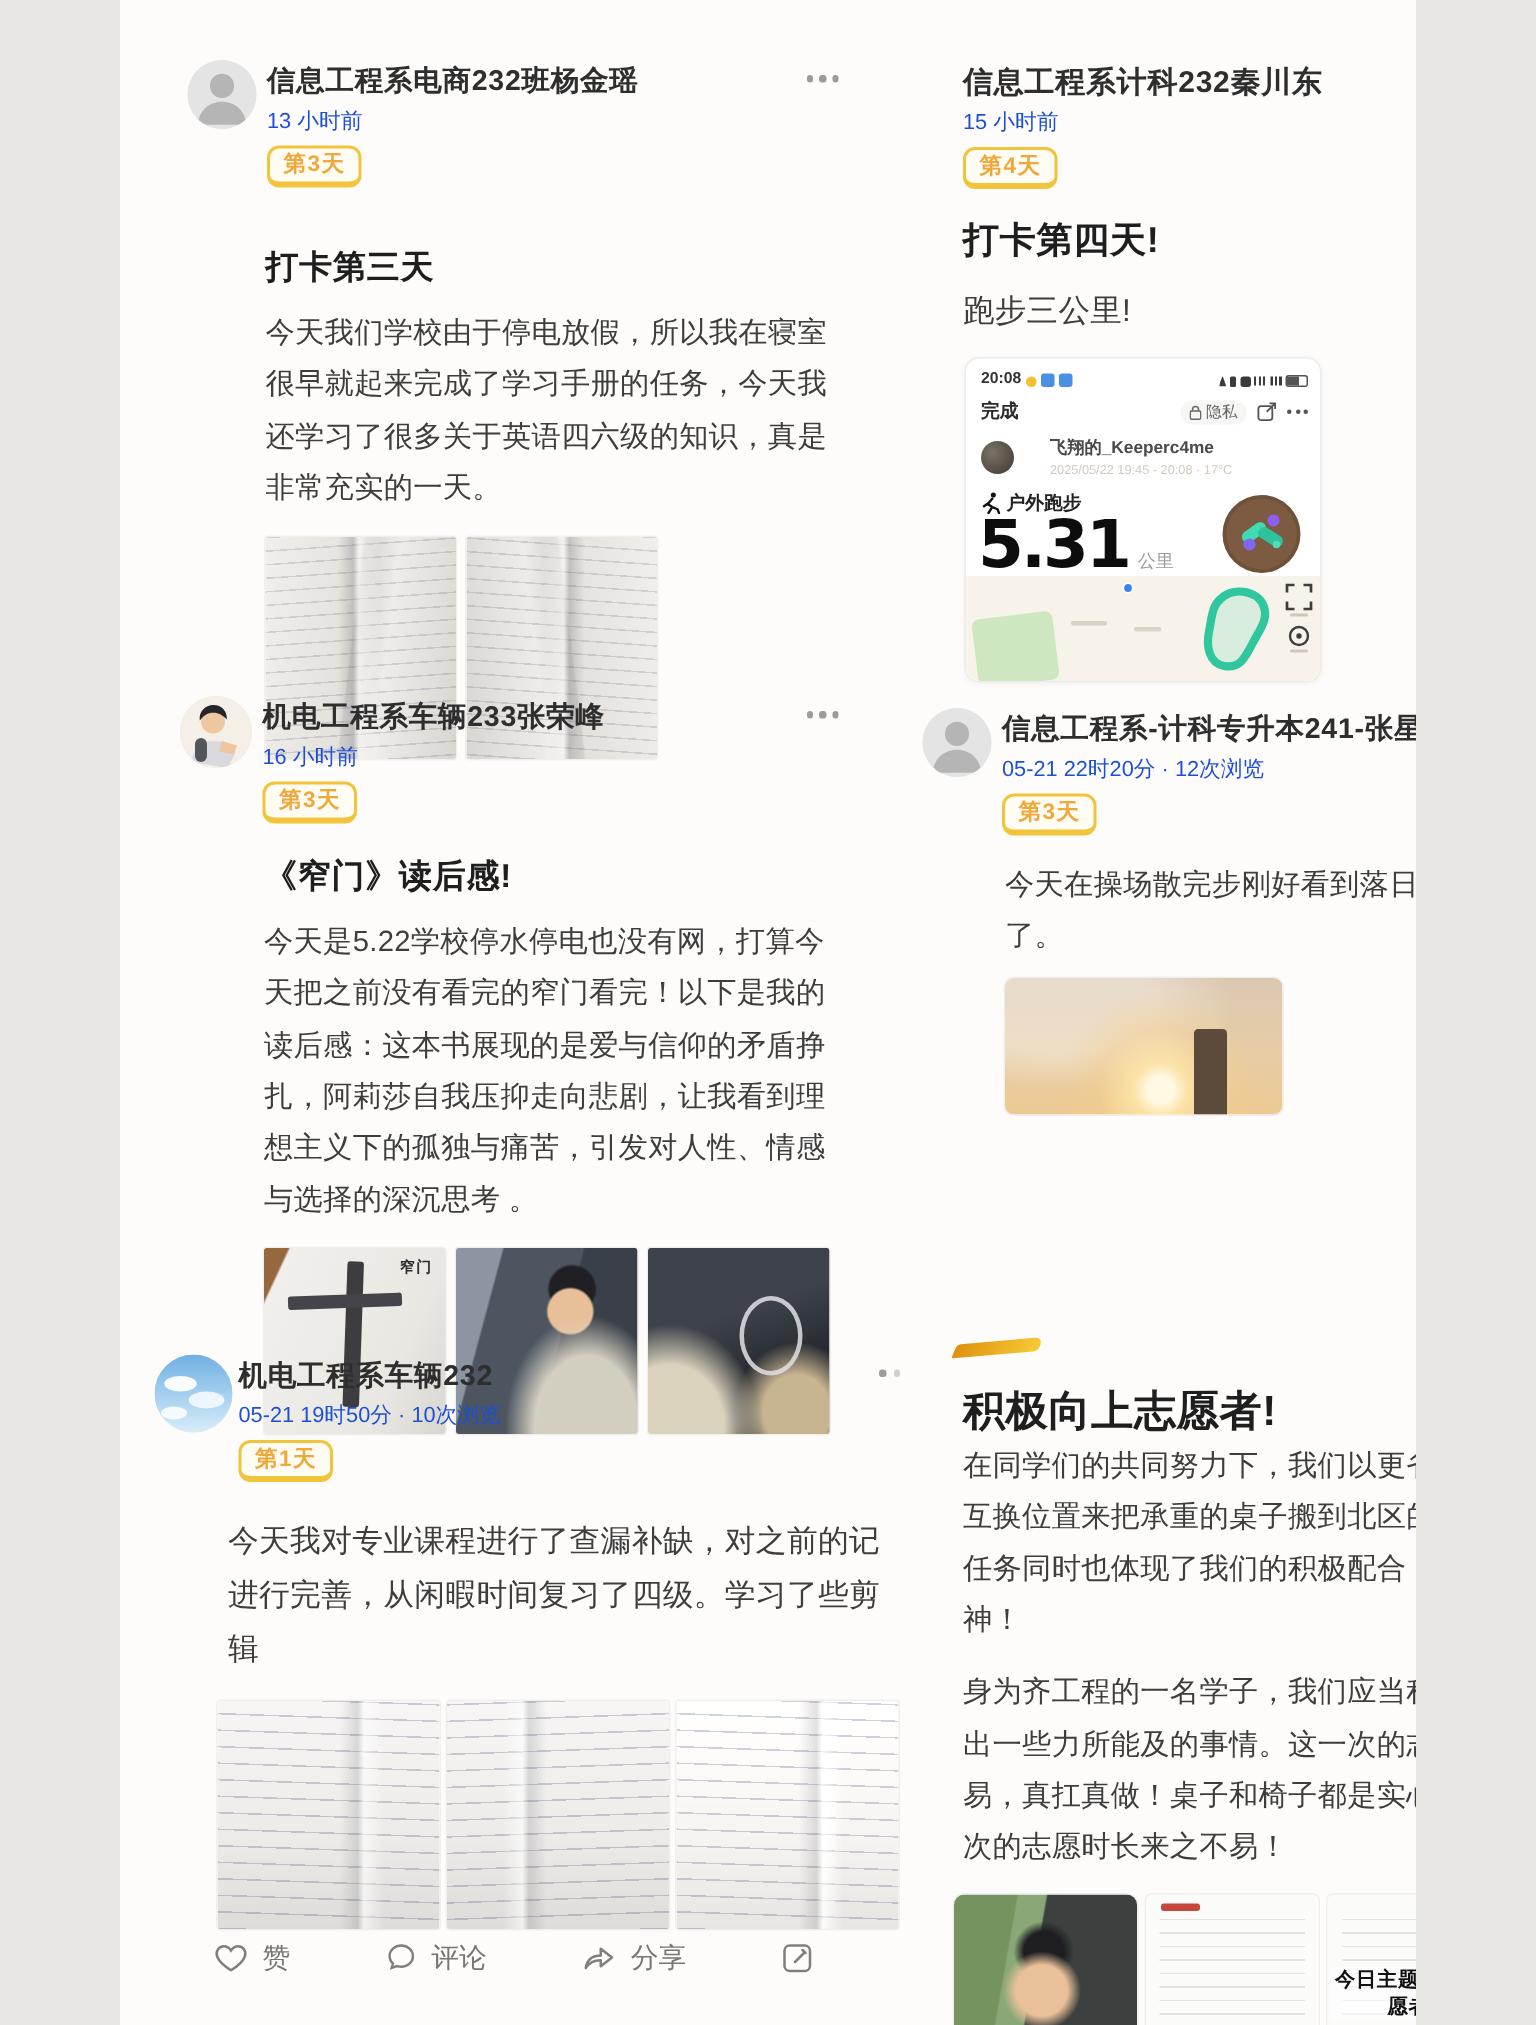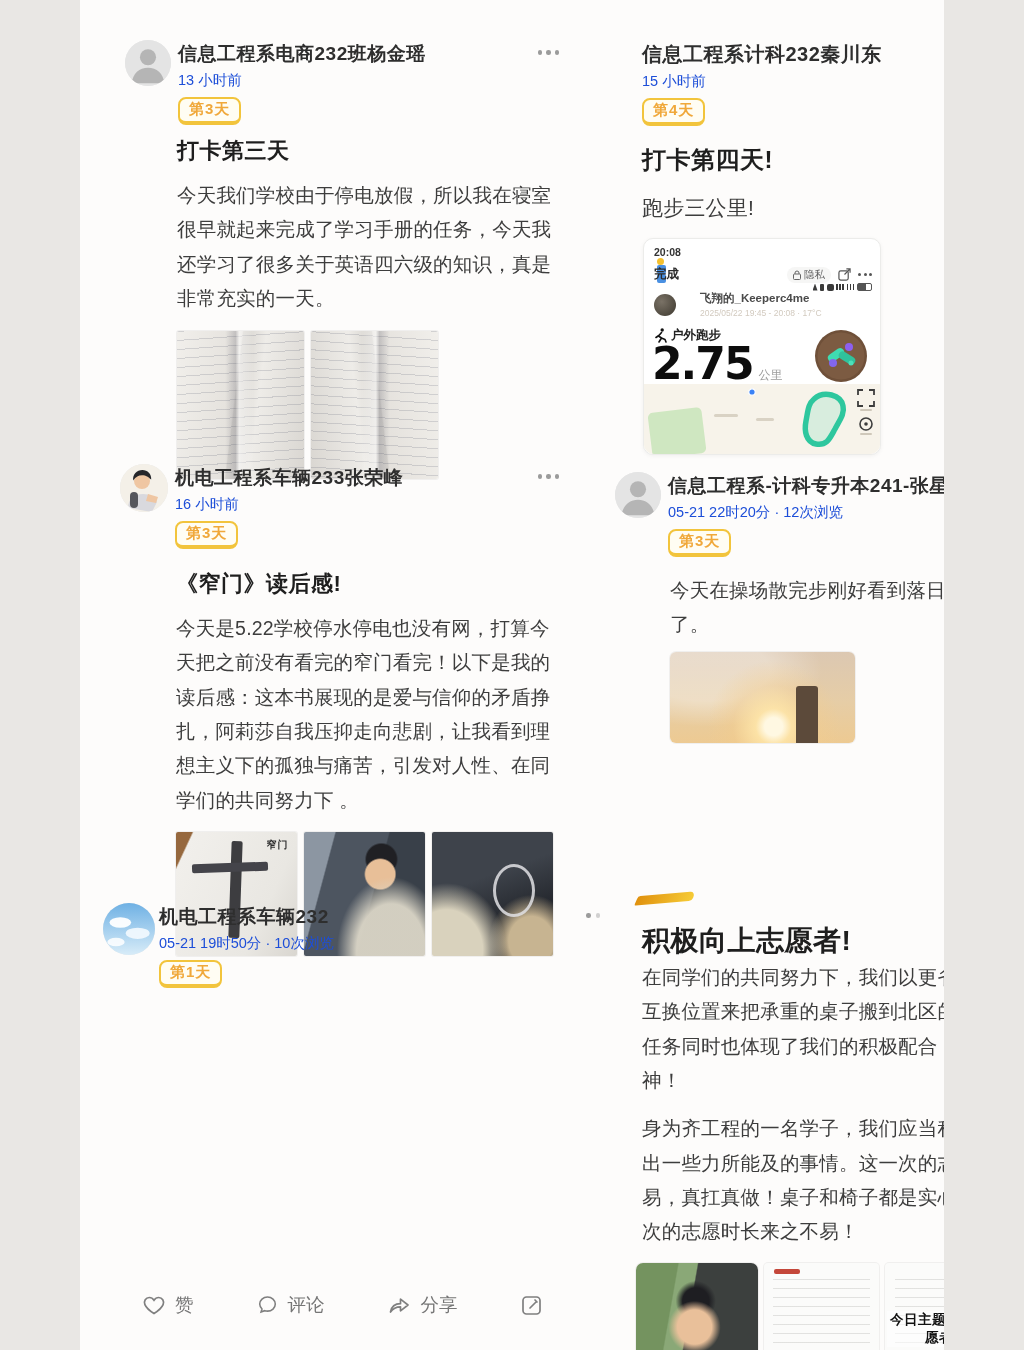--- a/index.html
+++ b/index.html
@@ -58,21 +58,21 @@
       radial-gradient(circle at 48% 64%, #e9c09a 0 19%, transparent 29%),
       radial-gradient(circle at 49% 38%, #1e1e22 0 15%, transparent 23%),
       linear-gradient(100deg,#74935f 0 30%,#8aa877 31% 44%,#3c403e 45% 100%); }
   .ph-doc { background:#fbfbfa; }
   .ph-doc::before { content:""; position:absolute; inset:12% 8%; background:repeating-linear-gradient(0deg, transparent 0 8px, #dddddb 8px 9px); opacity:.85; }
   .ph-doc-red::after { content:""; position:absolute; left:9%; top:6%; width:22%; height:5px; background:#c4473a; border-radius:2px; }
   .doccap { position:absolute; left:2%; right:2%; bottom:16%; z-index:2; text-align:center; font-size:13.5px; font-weight:700; color:#111; background:rgba(255,255,255,.55); letter-spacing:.5px; }
 
   
   .runcard { position:absolute; width:238px; height:217px; background:#ffffff; border:1px solid #ececea; border-radius:10px; box-shadow:0 1px 4px rgba(0,0,0,.05); }
-  .rc-status { position:absolute; top:7px; left:10px; right:8px; display:flex; align-items:flex-start;flex-direction:column; }
+  .rc-status { position:absolute; top:7px; left:10px; right:8px; display:flex; align-items:flex-end; }
   .rc-time { font-size:10.5px; font-weight:700; color:#333; }
   .mini { display:inline-block; margin-left:3px; }
   .mini-y { width:7px; height:7px; border-radius:50%; background:#f5c02e; }
   .mini-b { width:9px; height:9px; border-radius:2px; background:#4a90e2; }
   .rc-sicons { margin-left:auto; display:flex; align-items:center; gap:2.5px; }
   .si { display:inline-block; background:#3a3a3a; }
   .si1 { width:5px; height:7px; clip-path:polygon(50% 0,100% 100%,0 100%); }
   .si2 { width:4px; height:7px; border-radius:1px; }
   .si3 { width:7px; height:7px; border-radius:2px; }
   .si4 { width:8px; height:6px; background:repeating-linear-gradient(90deg,#3a3a3a 0 1.5px,transparent 1.5px 3px); }
@@ -128,21 +128,21 @@
         <div class="time">13 小时前</div>
         <div class="badge">第3天</div>
       </div>
       <div class="dots">
           <i></i>
           <i></i>
           <i></i>
         </div>
     </div>
     <div style="margin-left:52px">
-      <h2 class="title" style="margin-top:11px">打卡第三天</h2>
+      <h2 class="title" style="margin-top:38px">打卡第三天</h2>
       <p class="pbody" style="margin-top:12px">今天我们学校由于停电放假，所以我在寝室很早就起来完成了学习手册的任务，今天我还学习了很多关于英语四六级的知识，真是非常充实的一天。</p>
       <div class="imgrow" style="margin-top:16px">
         <div class="ph ph-note" style="width:127px;height:148px"></div>
         <div class="ph ph-note" style="width:127px;height:148px;transform:scaleX(-1)"></div>
       </div>
     </div>
   </section>
 
   <section class="post" style="left:562px;top:40px;width:432px">
     <div class="hdr">
@@ -203,21 +203,21 @@
       </span>
     </div>
     <div class="rc-activity">
       <svg width="13" height="15" viewBox="0 0 13 15">
           <circle cx="8.2" cy="2" r="1.7" fill="#111"></circle>
           <path d="M7.5 4.5L4.5 8l3 2-2.5 4M4.8 7.5L2 9.5M7.5 10l3.5 1.5 1 2.5" fill="none" stroke="#111" stroke-width="1.6" stroke-linecap="round" stroke-linejoin="round"></path>
         </svg>
       <span>户外跑步</span>
     </div>
     <div class="rc-dist">
-      <span class="rc-num">2.75</span>
+      <span class="rc-num">5.31</span>
       <span class="rc-unit">公里</span>
     </div>
     <div class="rc-medal">
       <svg width="54" height="54" viewBox="0 0 54 54">
         <circle cx="27" cy="27" r="26" fill="#6f5039"></circle>
         <circle cx="27" cy="27" r="23.5" fill="#7c5b42"></circle>
         <rect x="13" y="22" width="18" height="8" rx="4" fill="#3fdcb2" transform="rotate(-35 22 26)"></rect>
         <rect x="24" y="25" width="18" height="8" rx="4" fill="#30c29c" transform="rotate(32 33 29)"></rect>
         <circle cx="19" cy="34" r="4" fill="#8266ee"></circle>
         <circle cx="35" cy="18" r="4" fill="#8d5ff0"></circle>
@@ -262,21 +262,21 @@
         <div class="badge">第3天</div>
       </div>
       <div class="dots">
           <i></i>
           <i></i>
           <i></i>
         </div>
     </div>
     <div style="margin-left:56px">
       <h2 class="title" style="margin-top:20px">《窄门》读后感!</h2>
-      <p class="pbody" style="margin-top:12px">今天是5.22学校停水停电也没有网，打算今天把之前没有看完的窄门看完！以下是我的读后感：这本书展现的是爱与信仰的矛盾挣扎，阿莉莎自我压抑走向悲剧，让我看到理想主义下的孤独与痛苦，引发对人性、在同学们的共同努力下 。</p>
+      <p class="pbody" style="margin-top:12px">今天是5.22学校停水停电也没有网，打算今天把之前没有看完的窄门看完！以下是我的读后感：这本书展现的是爱与信仰的矛盾挣扎，阿莉莎自我压抑走向悲剧，让我看到理想主义下的孤独与痛苦，引发对人性、情感与选择的深沉思考 。</p>
       <div class="imgrow" style="margin-top:15px">
         <div class="ph ph-book" style="width:121px;height:124px">
           <span class="bookttl">窄门</span>
         </div>
         <div class="ph ph-read" style="width:121px;height:124px"></div>
         <div class="ph ph-dark" style="width:121px;height:124px"></div>
       </div>
     </div>
   </section>
 
@@ -328,20 +328,28 @@
       <div class="hmeta" style="margin-left:4px">
         <div class="author">机电工程系车辆232</div>
         <div class="time">05-21 19时50分 · 10次浏览</div>
         <div class="badge">第1天</div>
       </div>
       <div class="dots" style="right:0;gap:5px">
           <i></i>
           <i style="opacity:.45"></i>
         </div>
     </div>
+    <div style="margin-left:49px">
+      <p class="pbody" style="margin-top:22px;font-size:20.5px;width:440px">今天我对专业课程进行了查漏补缺，对之前的记进行完善，从闲暇时间复习了四级。学习了些剪辑</p>
+      <div class="imgrow" style="margin-top:16px;margin-left:-7px;gap:5px">
+        <div class="ph ph-note-w" style="width:148px;height:152px"></div>
+        <div class="ph ph-note-w" style="width:148px;height:152px;transform:scaleX(-1)"></div>
+        <div class="ph ph-note-w" style="width:148px;height:152px;filter:brightness(1.04)"></div>
+      </div>
+    </div>
   </section>
 
   <section class="post" style="left:562px;top:922px;width:436px">
     <h2 class="title" style="font-size:28px">积极向上志愿者!</h2>
     <p class="pbody">在同学们的共同努力下，我们以更省力的方式以及互换位置来把承重的桌子搬到北区的二楼，完成了任务同时也体现了我们的积极配合，吃苦耐劳的精神！</p>
     <p class="pbody" style="margin-top:14px">身为齐工程的一名学子，我们应当积极的为学校做出一些力所能及的事情。这一次的志愿非常的不容易，真扛真做！桌子和椅子都是实心的很重，这一次的志愿时长来之不易！</p>
     <div class="imgrow" style="margin-top:14px;margin-left:-6px;gap:6px">
       <div class="ph ph-selfie" style="width:122px;height:100px;border-radius:7px"></div>
       <div class="ph ph-doc ph-doc-red" style="width:115px;height:100px;border-radius:4px"></div>
       <div class="ph ph-doc" style="width:122px;height:100px;border-radius:4px">

